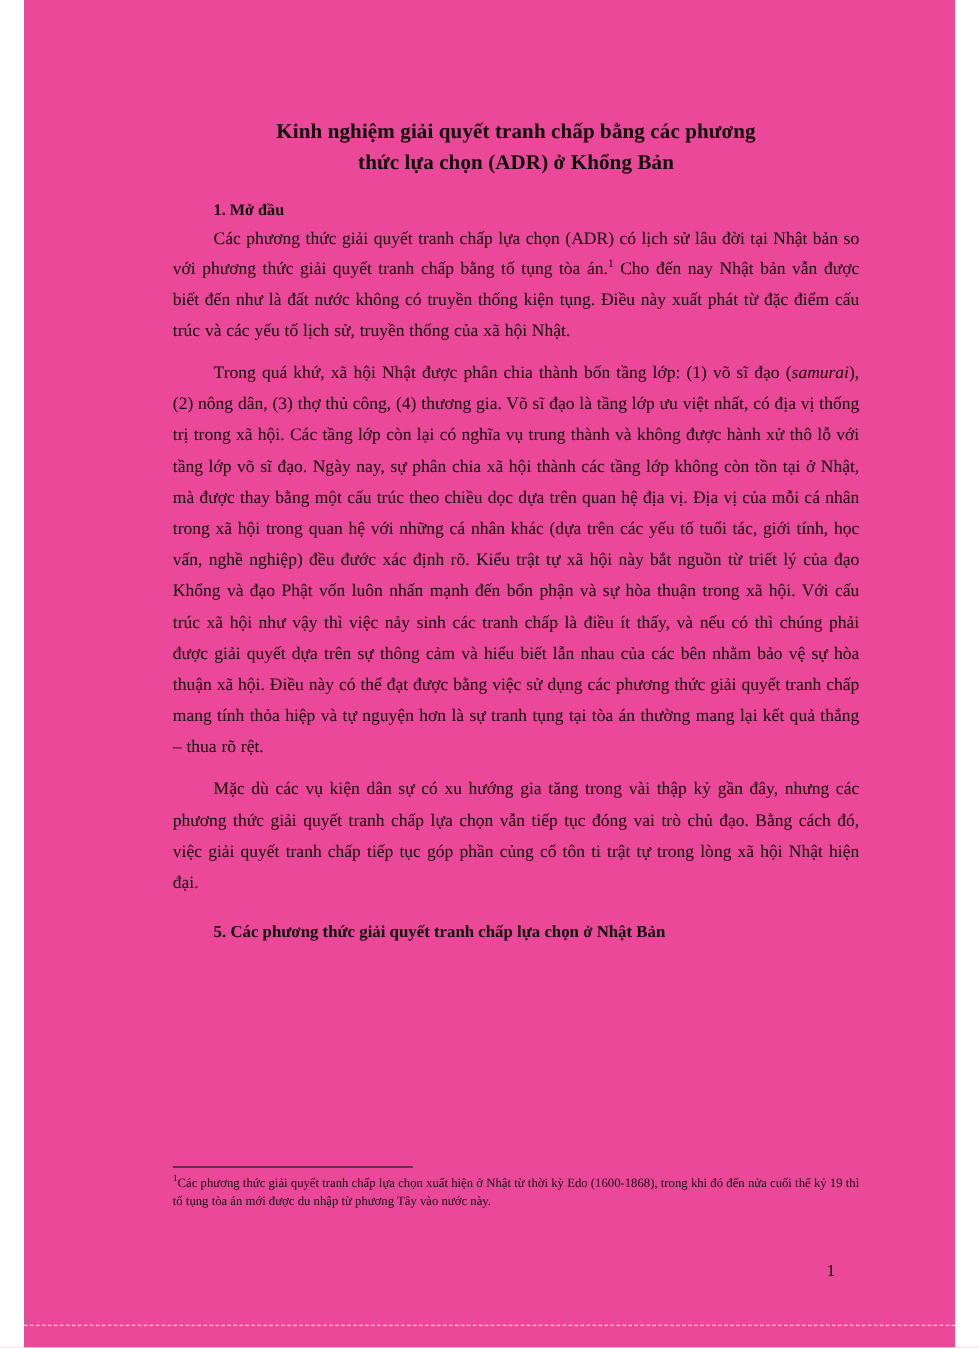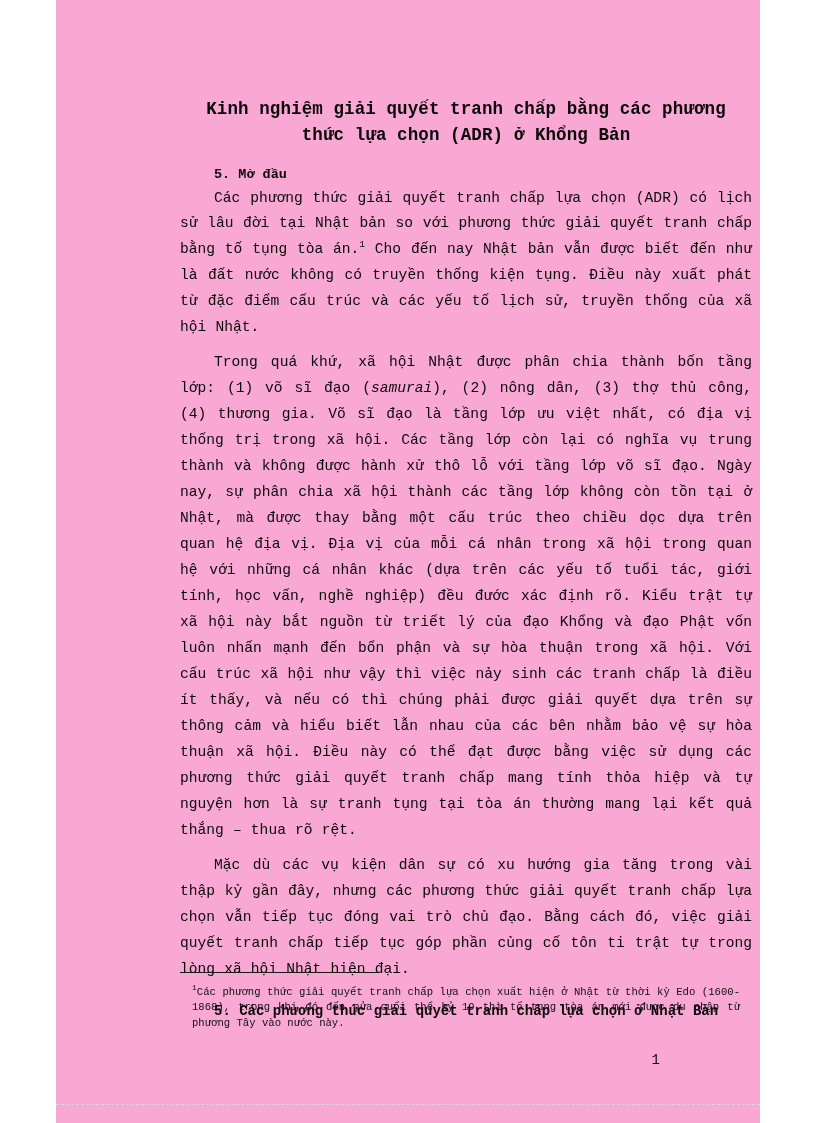--- a/index.html
+++ b/index.html
@@ -2,26 +2,26 @@
 <html lang="vi"><head>
 <meta charset="utf-8">
 <style>
   html, body {
     margin: 0;
     padding: 0;
     background: #ffffff;
   }
   .page {
     position: relative;
-    width: 704px;
+    width: 776px;
     height: 1123px;
-    background: #f9a8d4;
+    background: #ec4899;
     margin: 0 auto;
     overflow: hidden;
-    font-family: Liberation Mono, monospace;
+    font-family: Liberation Serif, serif;
     color: #0a0a0a;
     box-sizing: border-box;
   }
   .content {
     position: absolute;
     left: 124px;
     top: 96px;
     width: 572px;
   }
   .doc-title {
@@ -73,21 +73,21 @@
   .footnote-rule {
     width: 200px;
     height: 1px;
     background: #1a1a1a;
     margin-bottom: 6px;
   }
   .footnote-text {
     font-size: 10.6px;
     line-height: 1.45;
     text-align: justify;
-    margin: 12px;
+    margin: 0;
     color: #101010;
   }
   .footnote-text sup {
     font-size: 8px;
     vertical-align: super;
     line-height: 0;
   }
   .page-number {
     position: absolute;
     right: 100px;
@@ -108,21 +108,21 @@
 
 <div class="page">
 
   <div class="content">
 
     <h1 class="doc-title">
       <span>Kinh nghiệm giải quyết tranh chấp bằng các phương</span>
       <span class="line2">thức lựa chọn (ADR) ở Khổng Bản</span>
     </h1>
 
-    <h2 class="section-heading-1">5. Mở đầu</h2>
+    <h2 class="section-heading-1">1. Mở đầu</h2>
 
     <p class="body-par">
       <span>Các phương thức giải quyết tranh chấp lựa chọn (ADR) có lịch sử lâu đời tại Nhật bản so với phương thức giải quyết tranh chấp bằng tố tụng tòa án.</span><sup class="fn-ref">1</sup><span> Cho đến nay Nhật bản vẫn được biết đến như là đất nước không có truyền thống kiện tụng. Điều này xuất phát từ đặc điểm cấu trúc và các yếu tố lịch sử, truyền thống của xã hội Nhật.</span>
     </p>
 
     <p class="body-par">
       <span>Trong quá khứ, xã hội Nhật được phân chia thành bốn tầng lớp: (1) võ sĩ đạo (</span><em>samurai</em><span>), (2) nông dân, (3) thợ thủ công, (4) thương gia. Võ sĩ đạo là tầng lớp ưu việt nhất, có địa vị thống trị trong xã hội. Các tầng lớp còn lại có nghĩa vụ trung thành và không được hành xử thô lỗ với tầng lớp võ sĩ đạo. Ngày nay, sự phân chia xã hội thành các tầng lớp không còn tồn tại ở Nhật, mà được thay bằng một cấu trúc theo chiều dọc dựa trên quan hệ địa vị. Địa vị của mỗi cá nhân trong xã hội trong quan hệ với những cá nhân khác (dựa trên các yếu tố tuổi tác, giới tính, học vấn, nghề nghiệp) đều đước xác định rõ. Kiểu trật tự xã hội này bắt nguồn từ triết lý của đạo Khổng và đạo Phật vốn luôn nhấn mạnh đến bổn phận và sự hòa thuận trong xã hội. Với cấu trúc xã hội như vậy thì việc nảy sinh các tranh chấp là điều ít thấy, và nếu có thì chúng phải được giải quyết dựa trên sự thông cảm và hiểu biết lẫn nhau của các bên nhằm bảo vệ sự hòa thuận xã hội. Điều này có thể đạt được bằng việc sử dụng các phương thức giải quyết tranh chấp mang tính thỏa hiệp và tự nguyện hơn là sự tranh tụng tại tòa án thường mang lại kết quả thắng – thua rõ rệt.</span>
     </p>
 
     <p class="body-par">

